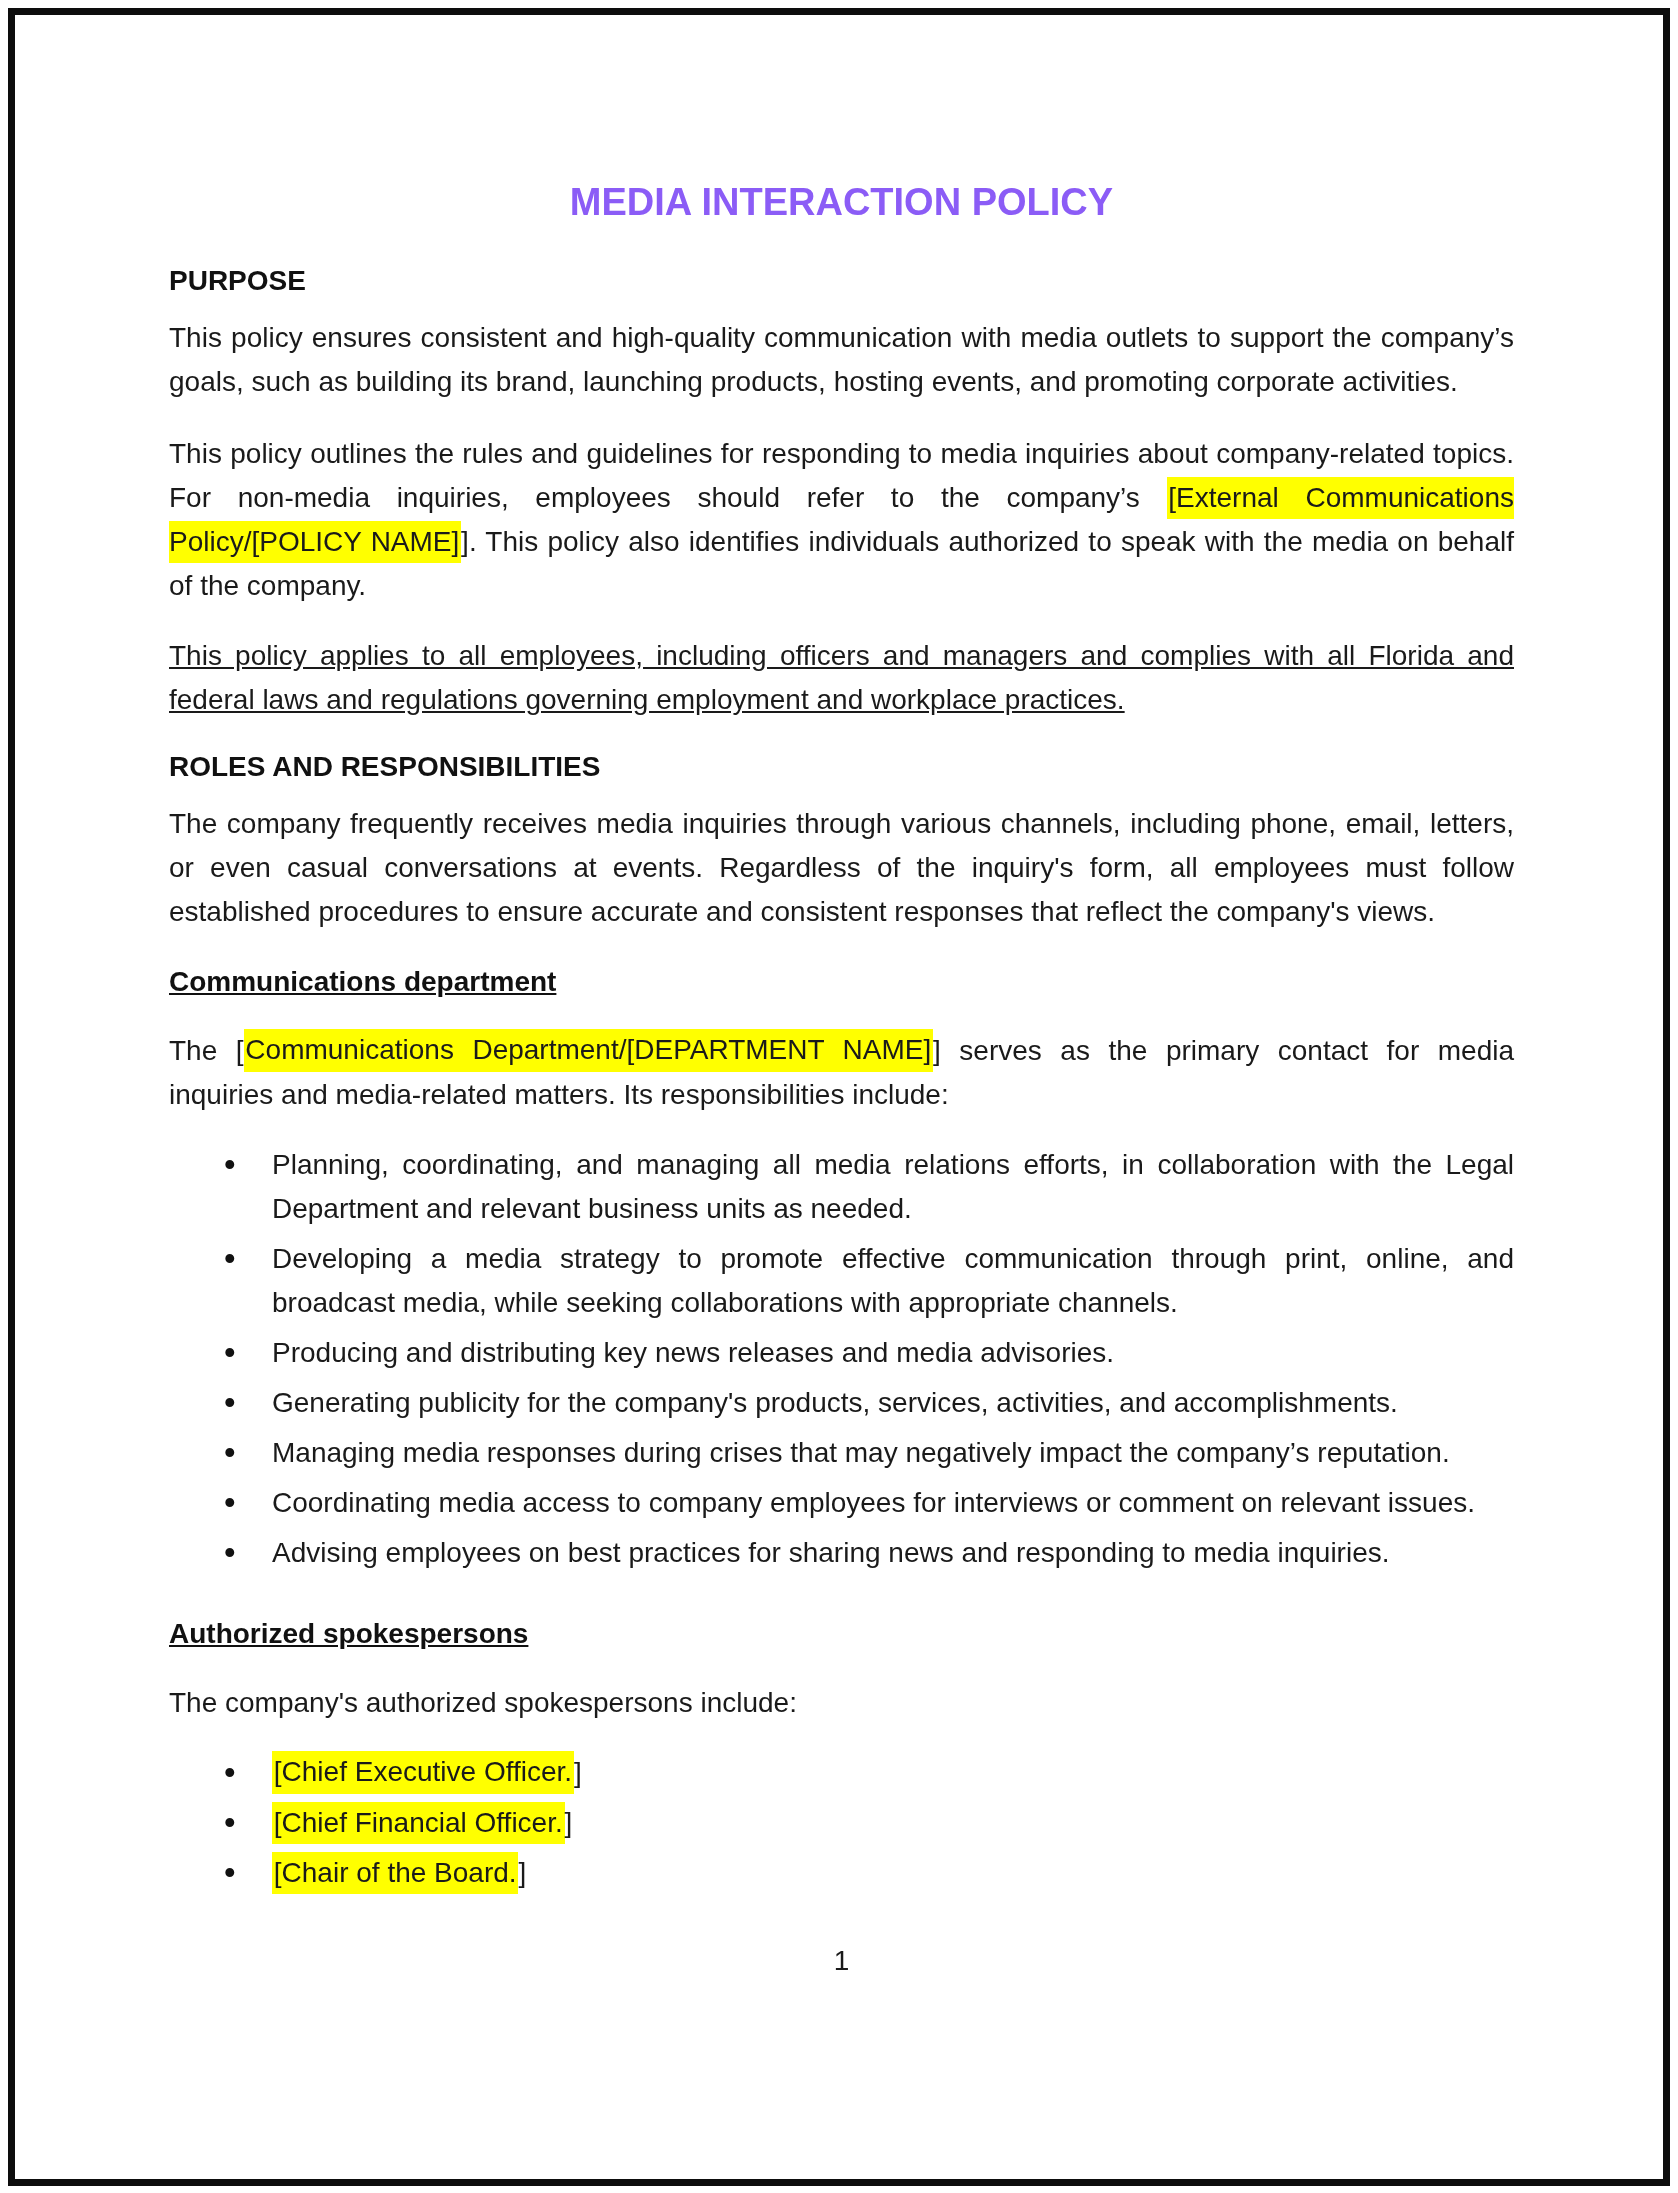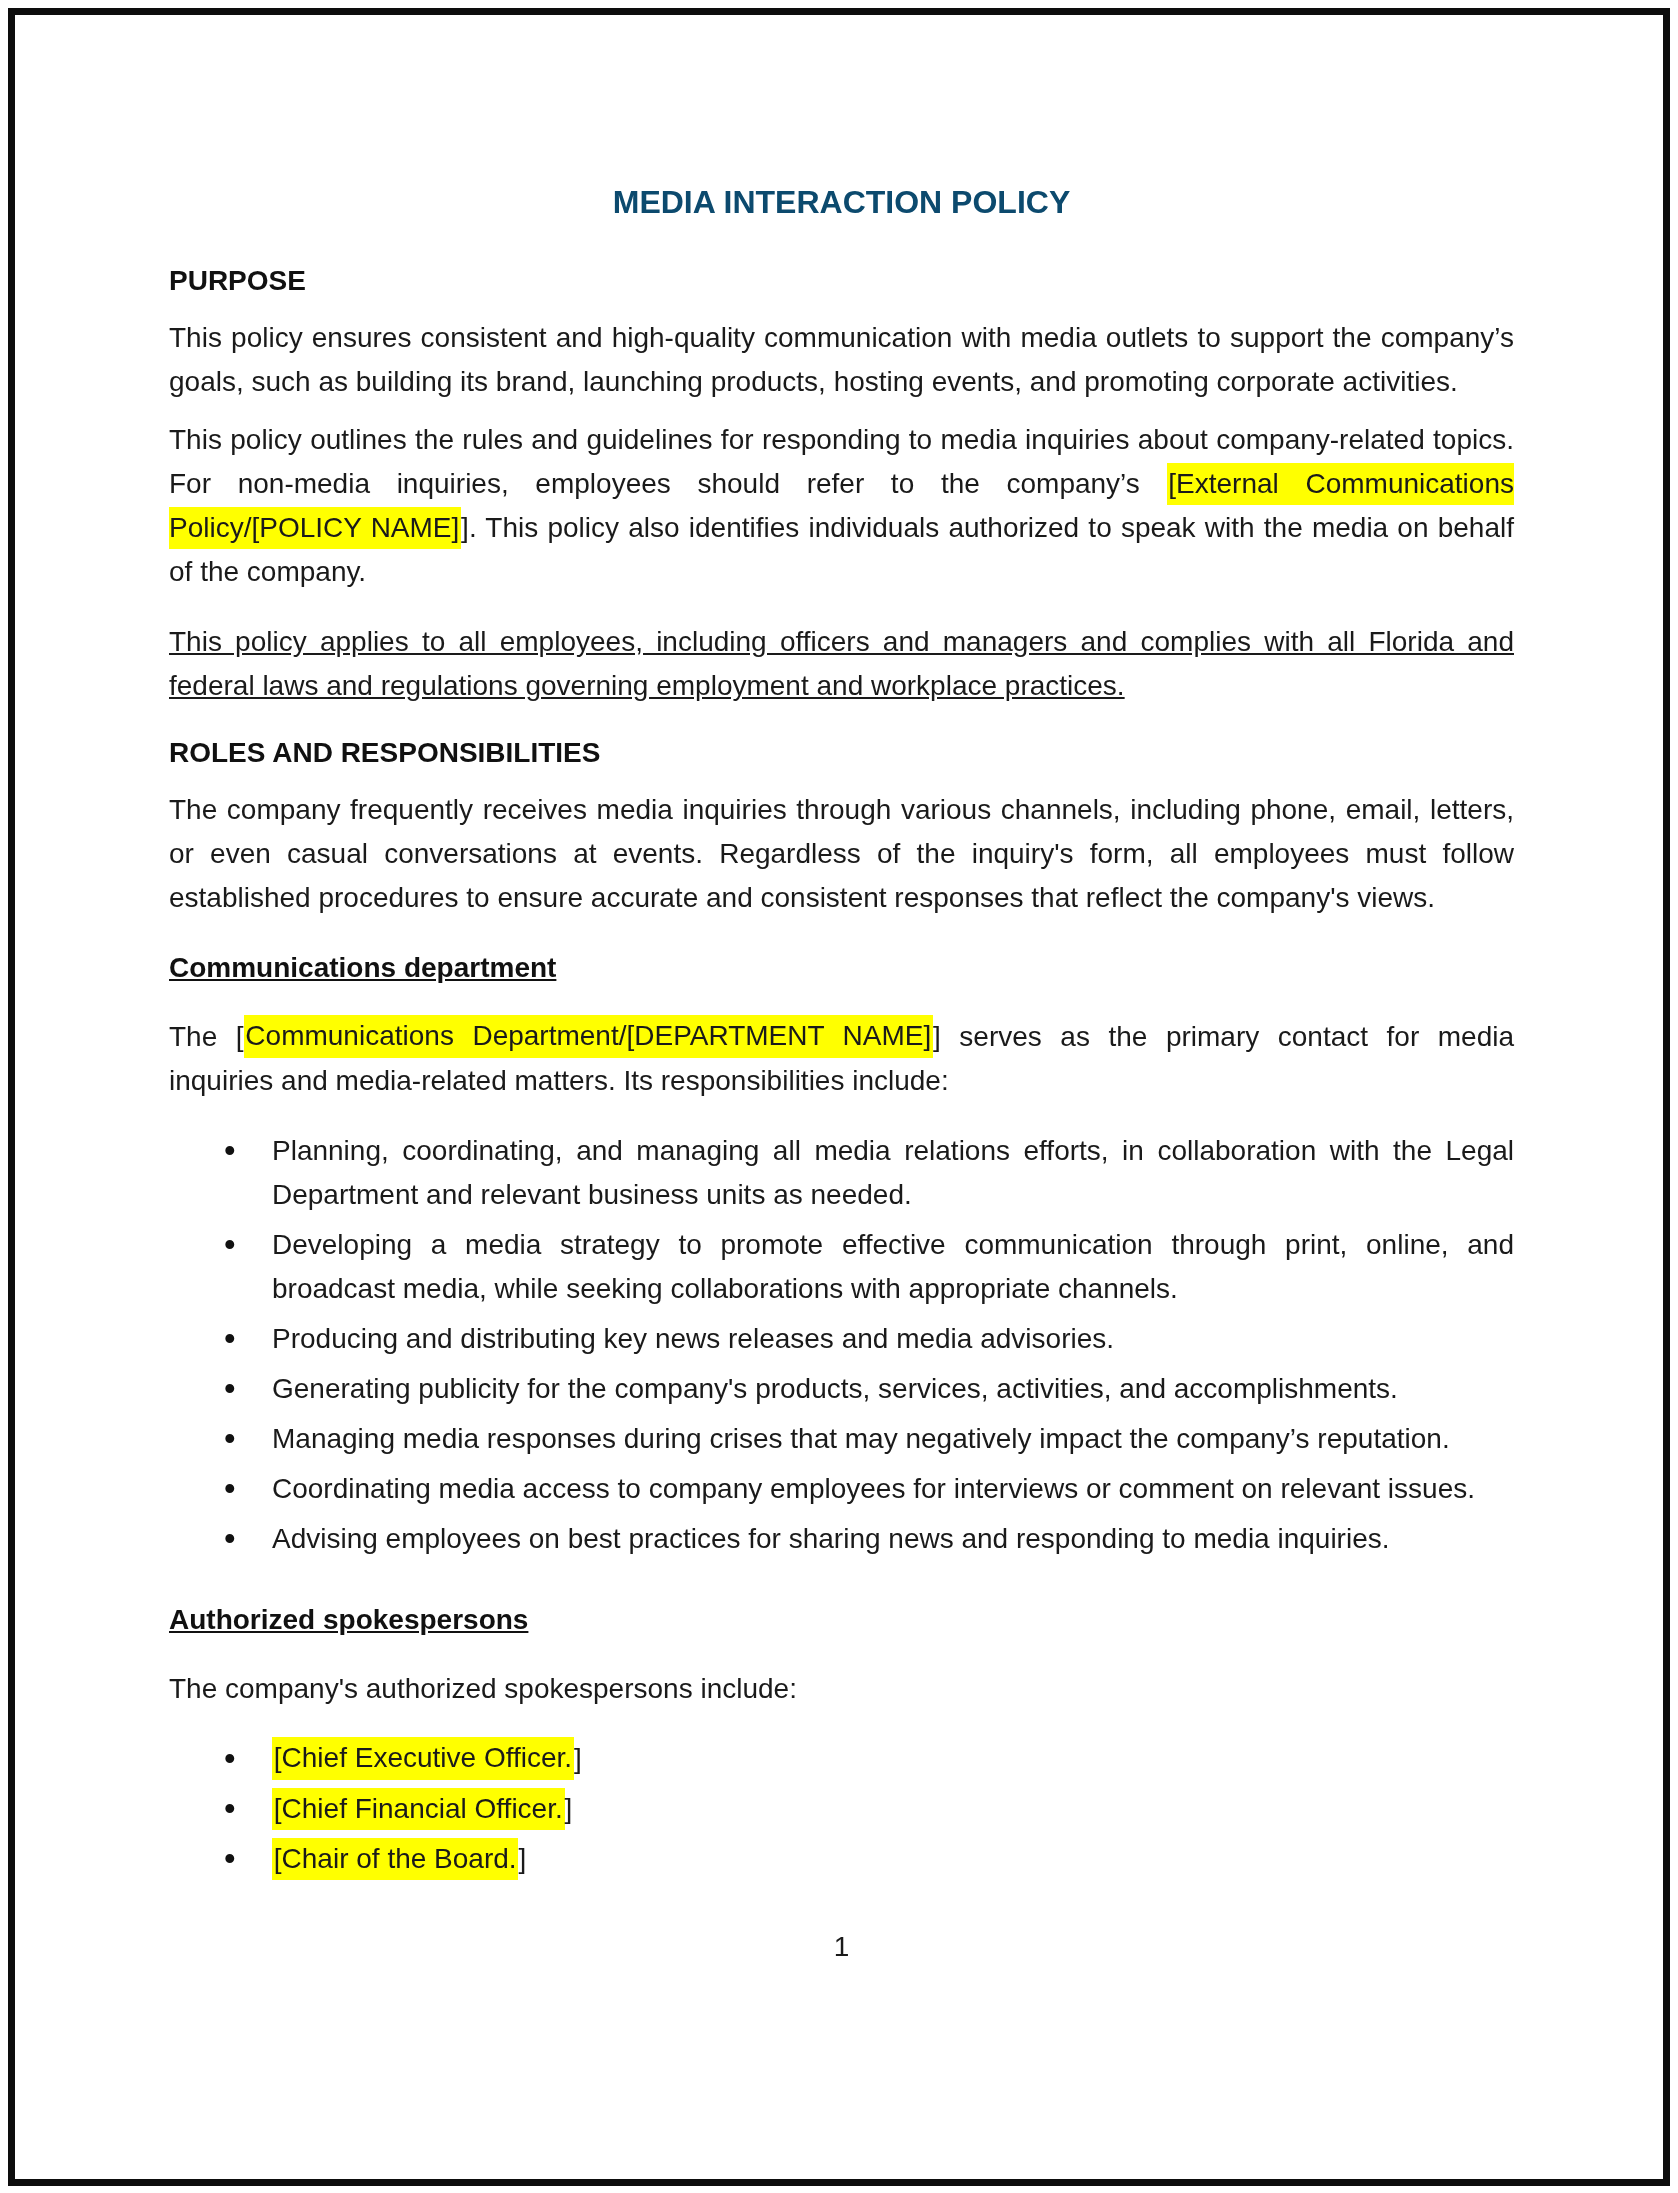--- a/index.html
+++ b/index.html
@@ -21,46 +21,46 @@
   .content {
     position: absolute;
     left: 169px;
     width: 1345px;
     top: 0;
     font-size: 28px;
     line-height: 44px;
   }
   h1.doc-title {
     margin: 180px 0 35px 0;
-    font-size: 32px;
+    font-size: 38px;
     line-height: 44px;
     text-align: center;
     font-weight: bold;
-    color: #0c4a6e;
+    color: #8b5cf6;
   }
   h2.heading {
     margin: 0 0 13px 0;
     font-size: 28px;
     line-height: 44px;
     font-weight: bold;
     color: #111;
   }
   h3.subheading {
     margin: 0 0 24.6px 0;
     font-size: 28px;
     line-height: 44px;
     font-weight: bold;
     text-decoration: underline;
     color: #111;
   }
   p.para {
     margin: 0 0 26px 0;
     text-align: justify;
   }
-  p.p1 { margin-bottom: 14px; }
+  p.p1 { margin-bottom: 28px; }
   p.p3 { margin-bottom: 23px; text-decoration: underline; }
   h2.roles { }
   ul.bullets {
     margin: 0 0 37px 0;
     padding: 0 0 0 103px;
     list-style: none;
   }
   ul.bullets li {
     position: relative;
     text-align: justify;

